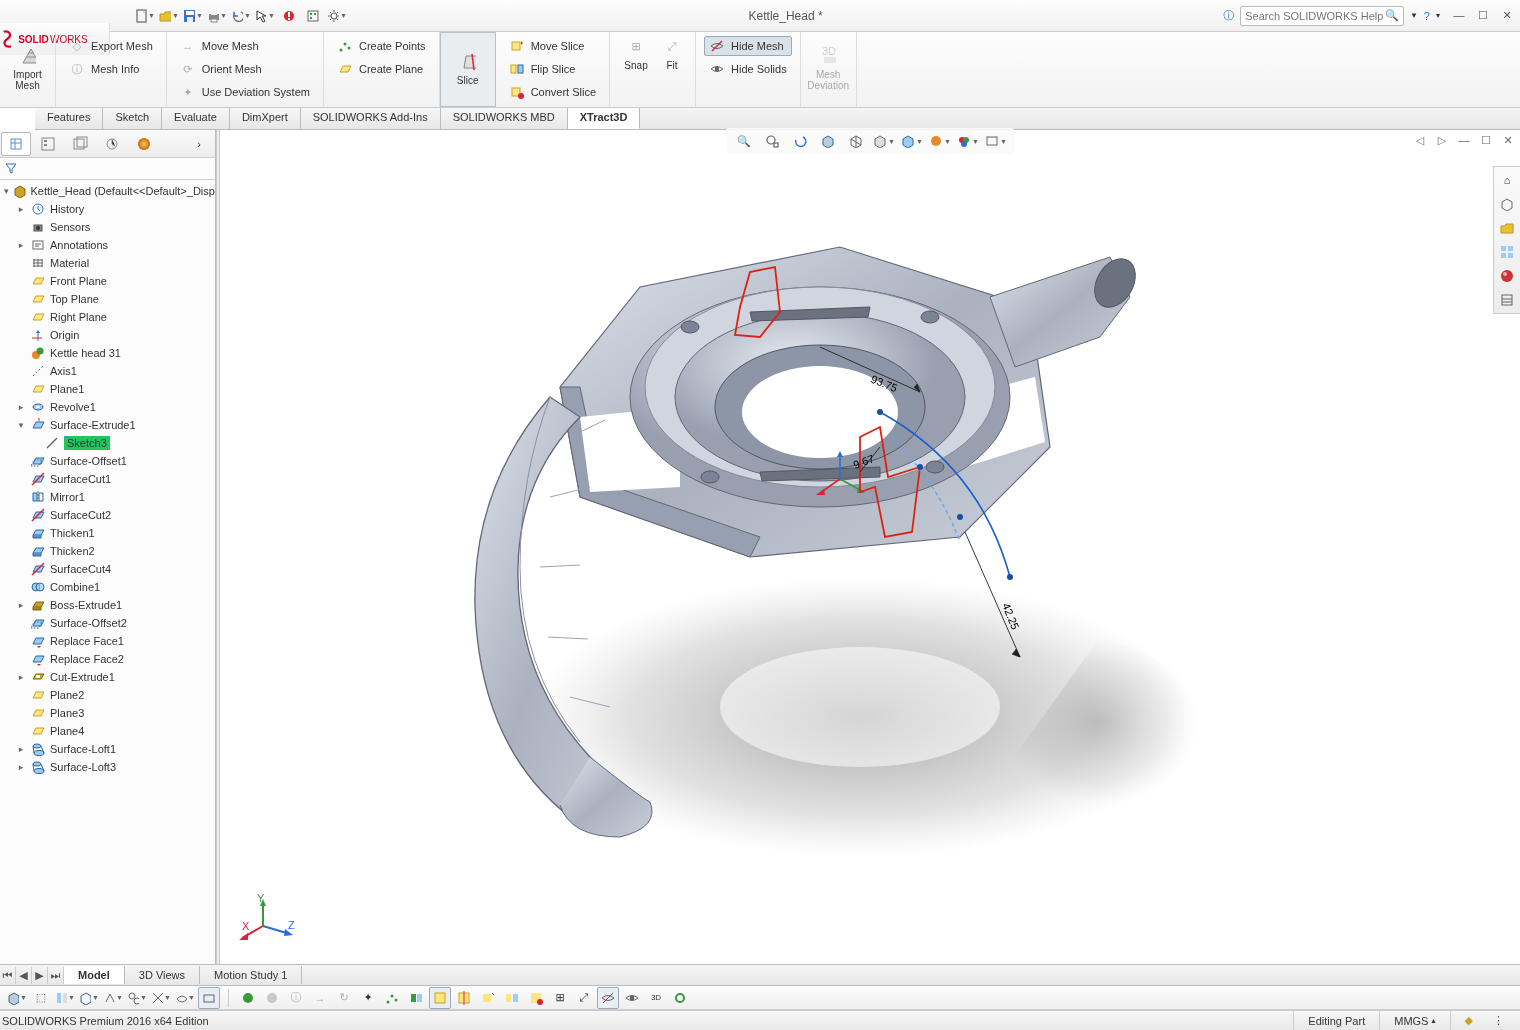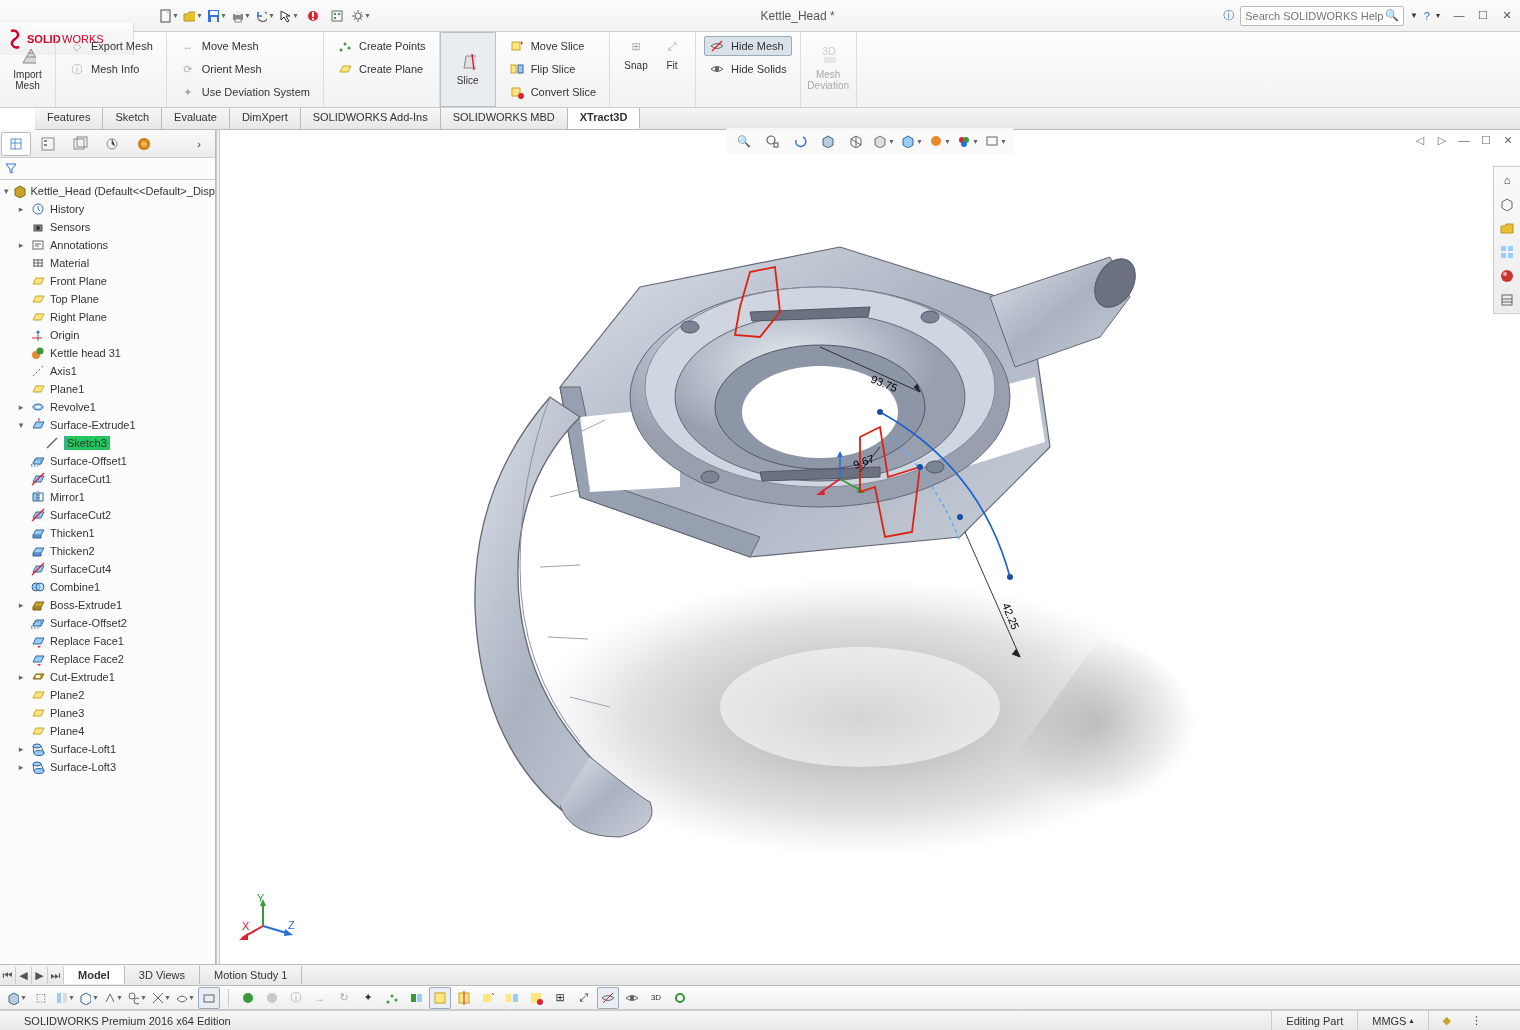--- a/index.html
+++ b/index.html
@@ -1,19 +1,19 @@
 <!DOCTYPE html>
 <html><head>
 <meta charset="utf-8">
 <style>
 *{margin:0;padding:0;box-sizing:border-box;font-family:"Segoe UI",Arial,sans-serif;font-size:11px;color:#333;}
 body{width:1520px;height:1030px;overflow:hidden;background:#fff;position:relative;}
 
 .menubar{height:32px;display:flex;align-items:center;background:linear-gradient(#fdfdfd,#f1f1f1);border-bottom:1px solid #ccc;}
-.logo{width:134px;height:32px;display:flex;align-items:center;justify-content:center;background:linear-gradient(#fdfdfd,#efefef);border-right:1px solid #ddd;margin-top:47px;}
+.logo{width:110px;height:32px;display:flex;align-items:center;justify-content:center;background:linear-gradient(#fdfdfd,#efefef);border-right:1px solid #ddd;margin-top:47px;}
 .logo svg{height:20px;}
 .menus{display:flex;gap:4px;padding-left:14px;}
 .menus span{padding:4px 8px;cursor:default;}
 .pin{margin-left:6px;color:#3a7bd5;}
 .quickbar{display:flex;align-items:center;gap:2px;margin-left:24px;}
 .qb{width:22px;height:22px;display:flex;align-items:center;justify-content:center;border:1px solid transparent;border-radius:2px;}
 .qb .caret{font-size:7px;color:#666;margin-left:1px;}
 .titlecenter{flex:1;text-align:center;font-size:12px;color:#555;}
 .searcharea{display:flex;align-items:center;gap:6px;margin-right:6px;}
 .searchbox{display:flex;align-items:center;background:#fff;border:1px solid #bbb;border-radius:2px;height:20px;padding:0 4px;}
@@ -60,21 +60,21 @@
 
 .bottomtabs{height:22px;background:linear-gradient(#f5f5f5,#e7e7e7);border-top:1px solid #bbb;border-bottom:1px solid #bbb;display:flex;align-items:center;}
 .bottomtabs .nav{display:flex;gap:0;}
 .bottomtabs .nav span{width:16px;text-align:center;color:#555;border-right:1px solid #ccc;padding:2px 0;}
 .btab{padding:3px 14px;border-right:1px solid #bbb;}
 .btab.active{background:#fff;font-weight:bold;}
 
 .lowerbar{height:24px;background:linear-gradient(#fdfdfd,#efefef);border-bottom:1px solid #ccc;display:flex;align-items:center;gap:2px;padding:0 6px;}
 .lowerbar .sep{width:1px;height:18px;background:#ccc;margin:0 6px;}
 
-.status{height:20px;background:linear-gradient(#f7f7f7,#e8e8e8);display:flex;align-items:center;font-size:11px;color:#444;padding:0 24px;border-top:1px solid #ccc;}
+.status{height:20px;background:linear-gradient(#f7f7f7,#e8e8e8);display:flex;align-items:center;font-size:11px;color:#444;padding:0 2px;border-top:1px solid #ccc;}
 .status .spacer{flex:1;}
 .status .cell{padding:0 14px;border-left:1px solid #ccc;height:100%;display:flex;align-items:center;}
 .stroke-gray{stroke:#666;fill:none;stroke-width:1.2;}
 .splitter{width:4px;background:#eee;border-left:1px solid #ccc;border-right:1px solid #ccc;cursor:col-resize;}
 </style>
 </head>
 <body>
 
 <div class="menubar">
   <div class="logo">

